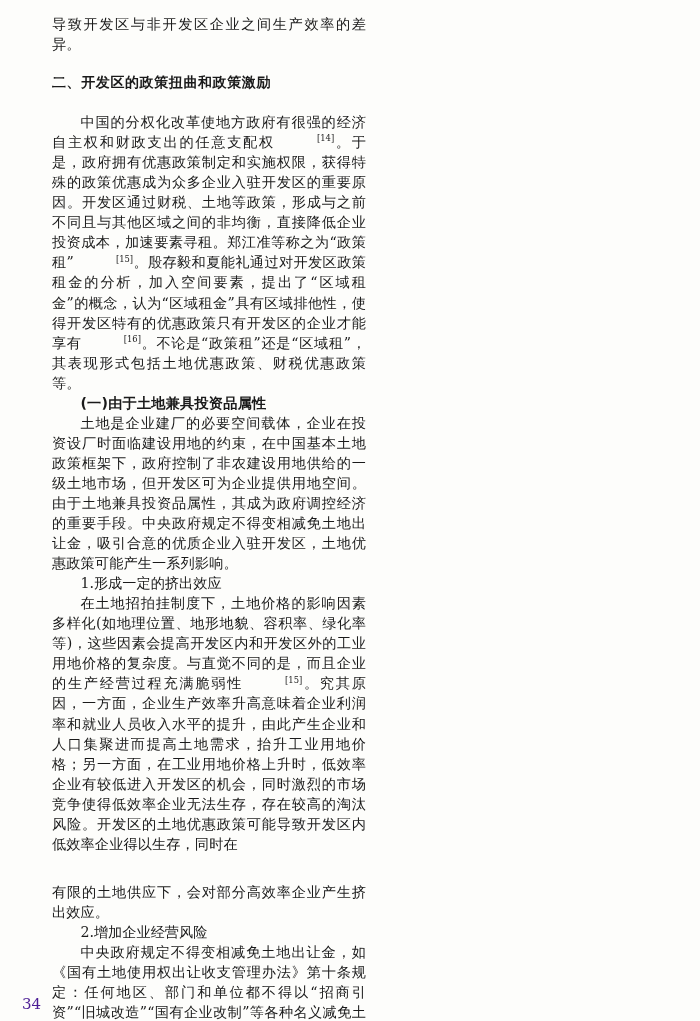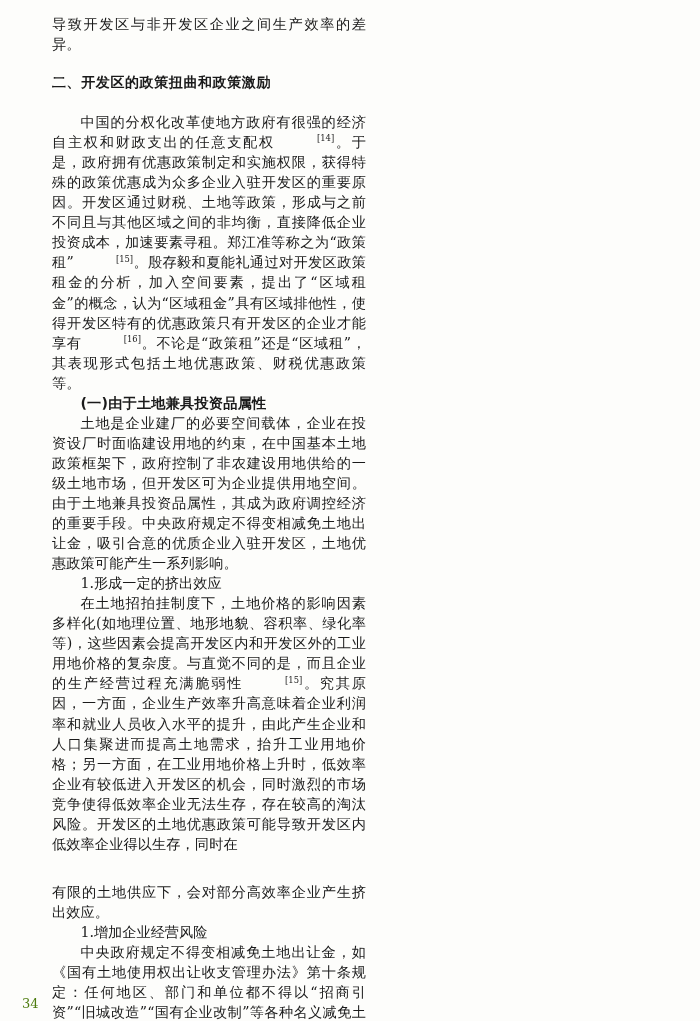--- a/index.html
+++ b/index.html
@@ -75,24 +75,24 @@
     font-size: 8.4px;
     vertical-align: super;
     line-height: 0;
     letter-spacing: 0;
     padding-left: 42px;
   }
   .page-number {
     position: absolute;
     left: 22px;
     bottom: 8px;
-    font-size: 13px;
+    font-size: 15px;
     line-height: 18px;
     font-family: "DejaVu Serif", "Liberation Serif", serif;
-    color: #4d7c0f;
+    color: #4c1d95;
     text-align: right;
   }
 </style>
 </head>
 <body>
 
 <div class="page">
 
   <div class="columns">
 
@@ -112,21 +112,21 @@
       <p class="num-title">1.形成一定的挤出效应</p>
 
       <p class="para indent"><span>在土地招拍挂制度下，土地价格的影响因素多样化(如地理位置、地形地貌、容积率、绿化率等)，这些因素会提高开发区内和开发区外的工业用地价格的复杂度。与直觉不同的是，而且企业的生产经营过程充满脆弱性</span><sup class="ref">[15]</sup><span>。究其原因，一方面，企业生产效率升高意味着企业利润率和就业人员收入水平的提升，由此产生企业和人口集聚进而提高土地需求，抬升工业用地价格；另一方面，在工业用地价格上升时，低效率企业有较低进入开发区的机会，同时激烈的市场竞争使得低效率企业无法生存，存在较高的淘汰风险。开发区的土地优惠政策可能导致开发区内低效率企业得以生存，同时在</span></p>
 
     </div>
 
     <div class="col">
 
       <p class="para">有限的土地供应下，会对部分高效率企业产生挤出效应。</p>
 
-      <p class="num-title">1.增加企业经营风险</p>
+      <p class="num-title">2.增加企业经营风险</p>
 
       <p class="para indent">中央政府规定不得变相减免土地出让金，如《国有土地使用权出让收支管理办法》第十条规定：任何地区、部门和单位都不得以“招商引资”“旧城改造”“国有企业改制”等各种名义减免土地出让收入，实行“零地价”甚至“负地价”，或者以土地换项目、先征后返、补贴等形式变相减免土地出让收入；《节约集约利用土地规定》第二十二条规定：各类有偿使用的土地供应不得低于国家规定的用地最低价标准，禁止以土地换项目、先征后返、补贴、奖励等形式变相减免土地出让价款。但事实上，“土地引资”是地方政府推动经济增长的重要手段，地方政府经常在土地招拍挂之后再通过配套费返还，或者以其他财政补贴的方式将土地价差返还给企业，投资规模较大的企业和高新技术企业有更高概率享受更为优惠的土地政策。当出现争议时，部分法院判决以违反法律规定为由，认定地方政府与土地使用权受让人所签订的有关减免土地出让价款的协议无效。于是，地方政府实践与中央政府规章之间的冲突所产生的风险成本最终可能由企业承担。同时，部分不具备从事工业生产经营条件的企业冒着亏损风险进入工业领域，投资本身不具营利性的项目，实际目的是为了获取廉价的开发区土地使用权，获得工业土地增值所带来的超额利润。所以，企业看似不理性的过度投资行为，可能并不是源于企业的非理性投资决策，而是企业对工业用地价格扭曲所产生的实质性补贴的理性反应，其结果不仅导致企业的生产效率表现不佳，而且企业的生产经营过程充满脆弱性，可能因为某种冲击而出现停产甚至破产。</p>
 
       <p class="sub-title">(二)土地价格的影响因素多样化</p>
 
 
       <p class="num-title">9.保护弱者</p>
 
 
     </div>

